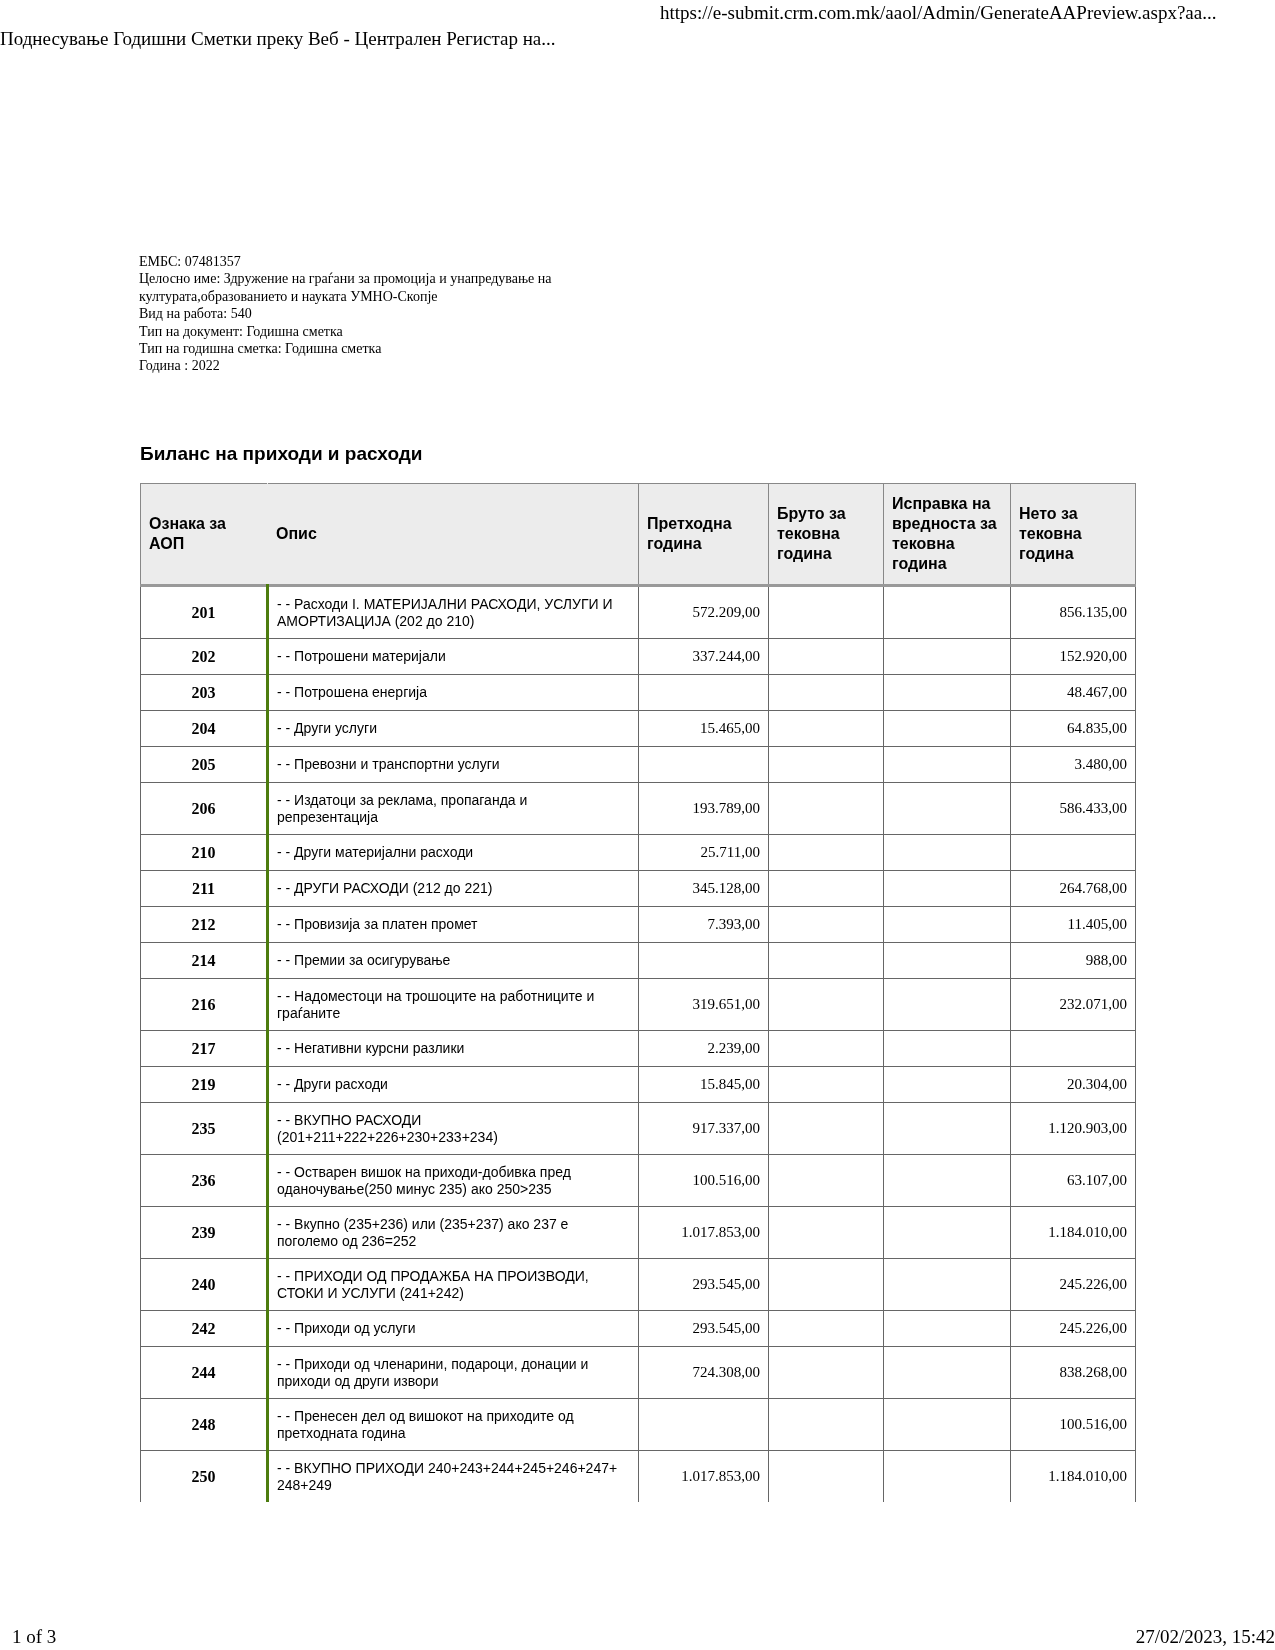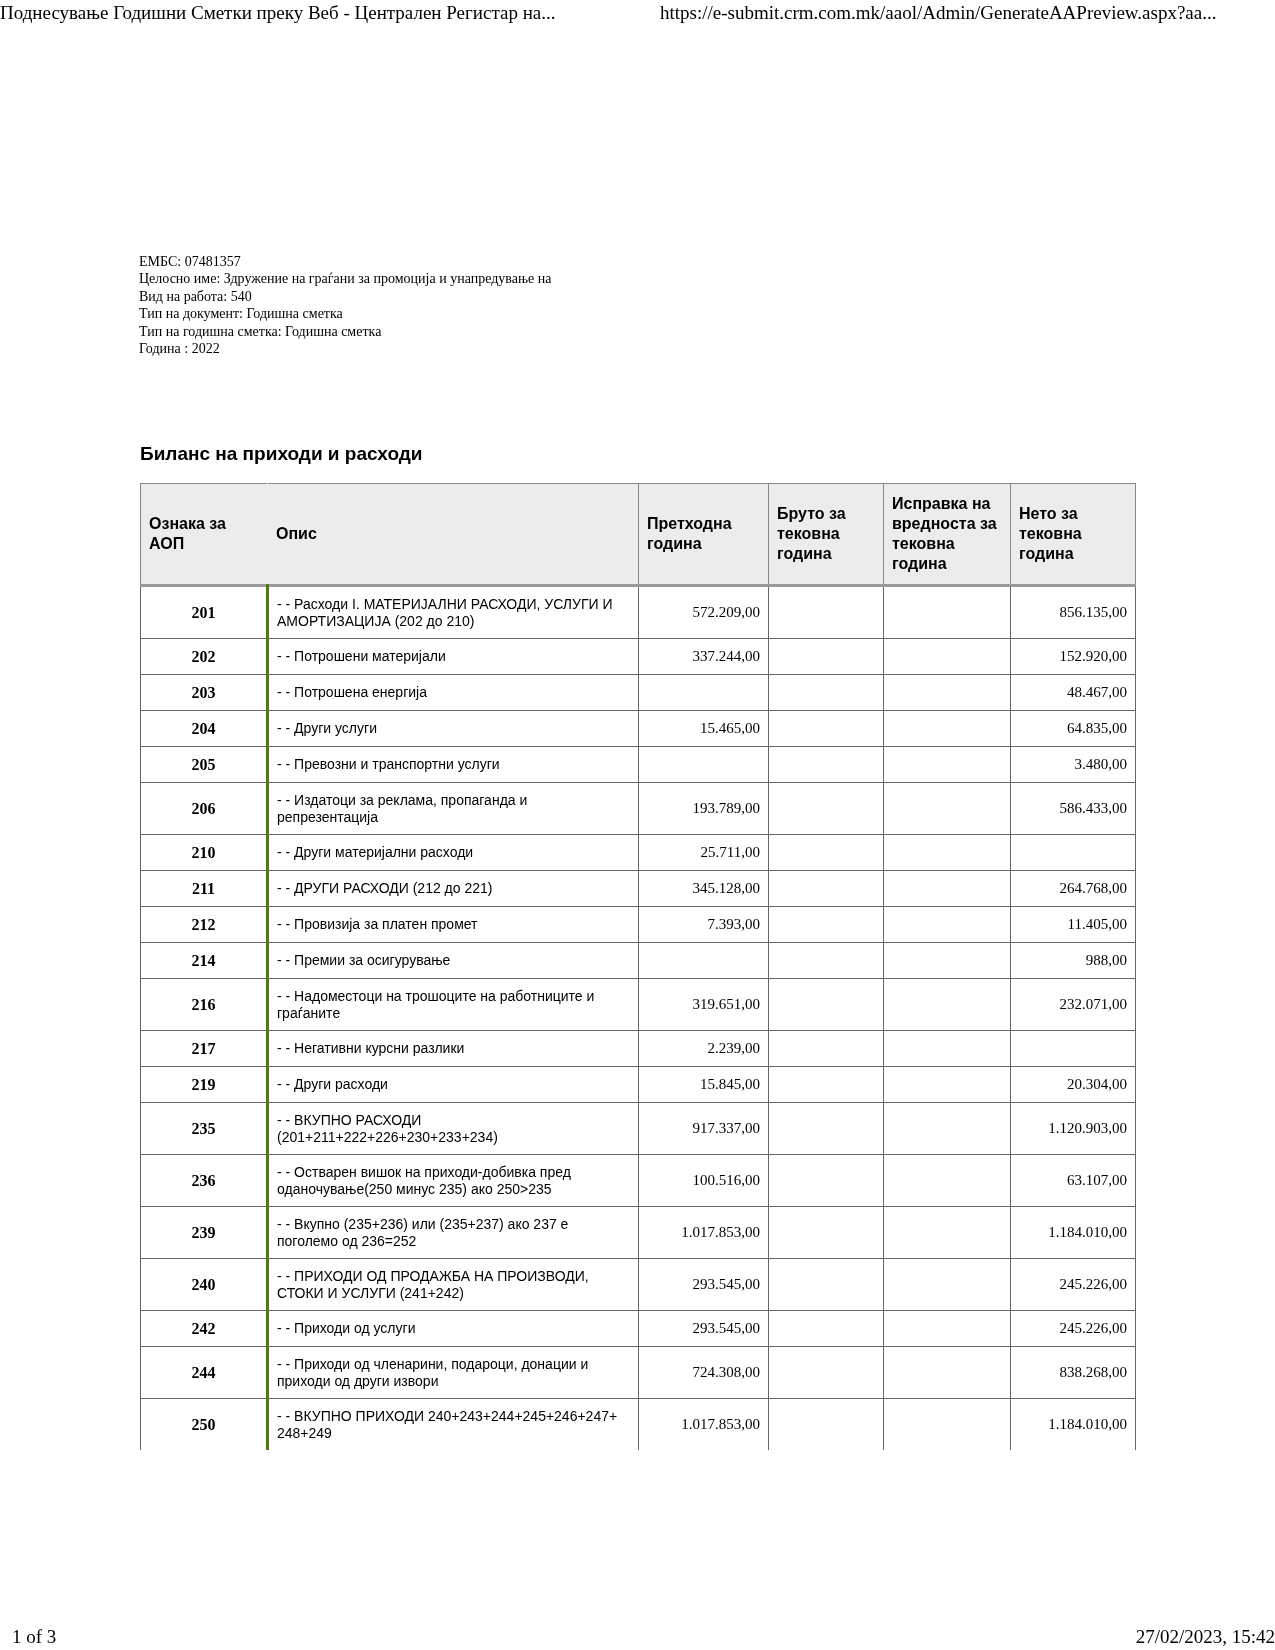--- a/index.html
+++ b/index.html
@@ -1,18 +1,18 @@
 <!DOCTYPE html>
 <html><head>
 <meta charset="utf-8">
 <style>
   html, body { margin:0; padding:0; background:#fff; }
   body { width:1275px; height:1650px; position:relative; overflow:hidden; color:#000; }
   .hdr { position:absolute; top:2px; font-family:"Liberation Serif", serif; font-size:19px; white-space:nowrap; }
-  .hdr-left { left:0; }
+  .hdr-left { left:0;margin-top:26px; }
   .hdr-right { left:660px; }
   .ftr { position:absolute; top:1626px; font-family:"Liberation Serif", serif; font-size:19px; white-space:nowrap; }
   .ftr-left { left:12px; }
   .ftr-right { right:0; }
   .info { position:absolute; left:139px; top:253px; font-family:Liberation Serif, serif; font-size:14px; line-height:17.4px; width:520px; }
   .info div { margin:0; }
   .title { position:absolute; left:140px; width:995px; top:443px; text-align:left; font-family:"Liberation Sans", sans-serif; font-weight:bold; font-size:19px; }
   table.fin { position:absolute; left:140px; top:483px; border-collapse:collapse; font-family:"Liberation Sans", sans-serif; font-size:14px; table-layout:fixed; width:995px; }
   table.fin th { background:#ececec; text-align:left; font-weight:bold; font-size:16px; line-height:20px; padding:4px 8px; vertical-align:middle; border:1px solid #888; height:92px; }
   table.fin th.c-aop { border-right:1px solid #ececec;margin-left:33px; }
@@ -28,20 +28,21 @@
 </style>
 </head>
 <body>
 
 <div class="hdr hdr-left">Поднесување Годишни Сметки преку Веб - Централен Регистар на...</div>
 <div class="hdr hdr-right">https://e-submit.crm.com.mk/aaol/Admin/GenerateAAPreview.aspx?aa...</div>
 
 <div class="info">
   <div>ЕМБС: 07481357</div>
   <div>Целосно име: Здружение на граѓани за промоција и унапредување на</div>
+  <div>културата,образованието и науката УМНО-Скопје</div>
   <div>Вид на работа: 540</div>
   <div>Тип на документ: Годишна сметка</div>
   <div>Тип на годишна сметка: Годишна сметка</div>
   <div>Година : 2022</div>
 </div>
 
 <div class="title">Биланс на приходи и расходи</div>
 
 <table class="fin">
   <colgroup>
@@ -209,20 +210,28 @@
       </tr>
       <tr class="two">
         <td class="aop">244</td>
         <td class="desc">- - Приходи од членарини, подароци, донации и приходи од други извори</td>
         <td class="num">724.308,00</td>
         <td class="num"></td>
         <td class="num"></td>
         <td class="num">838.268,00</td>
       </tr>
       <tr class="two">
+        <td class="aop">248</td>
+        <td class="desc">- - Пренесен дел од вишокот на приходите од претходната година</td>
+        <td class="num"></td>
+        <td class="num"></td>
+        <td class="num"></td>
+        <td class="num">100.516,00</td>
+      </tr>
+      <tr class="two">
         <td class="aop">250</td>
         <td class="desc">- - ВКУПНО ПРИХОДИ 240+243+244+245+246+247+ 248+249</td>
         <td class="num">1.017.853,00</td>
         <td class="num"></td>
         <td class="num"></td>
         <td class="num">1.184.010,00</td>
       </tr>
     </tbody>
 </table>
 

